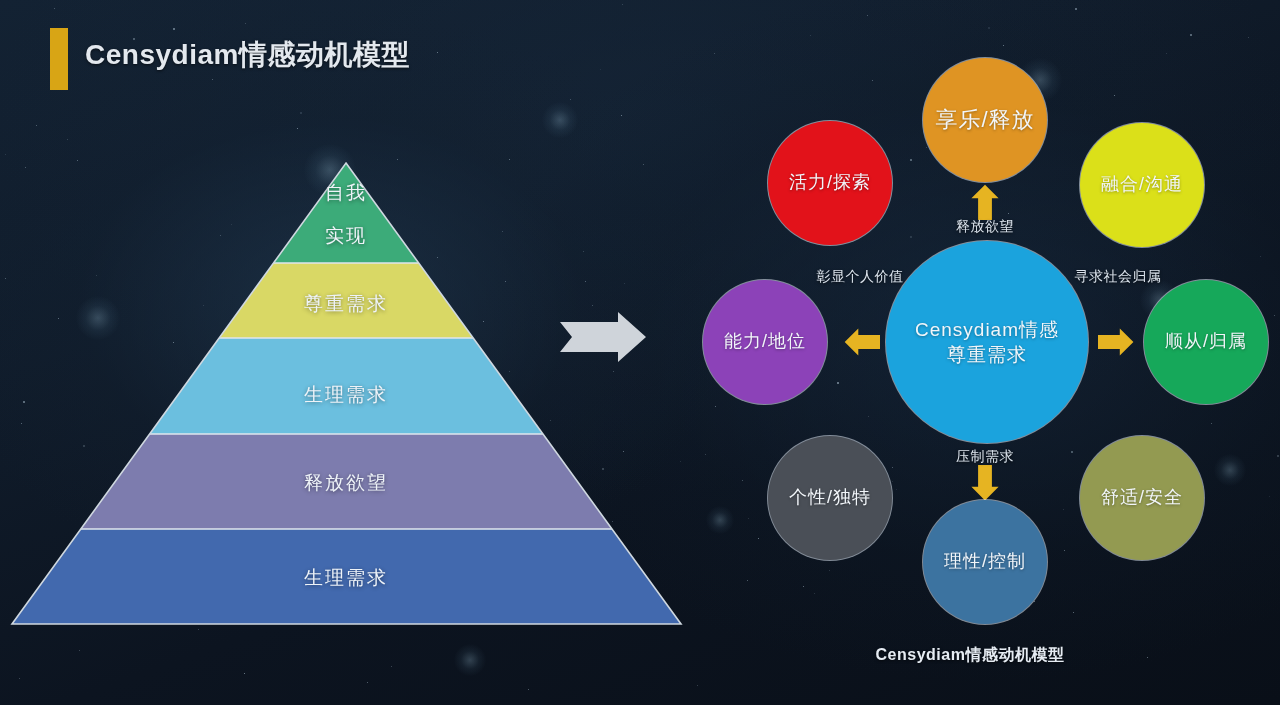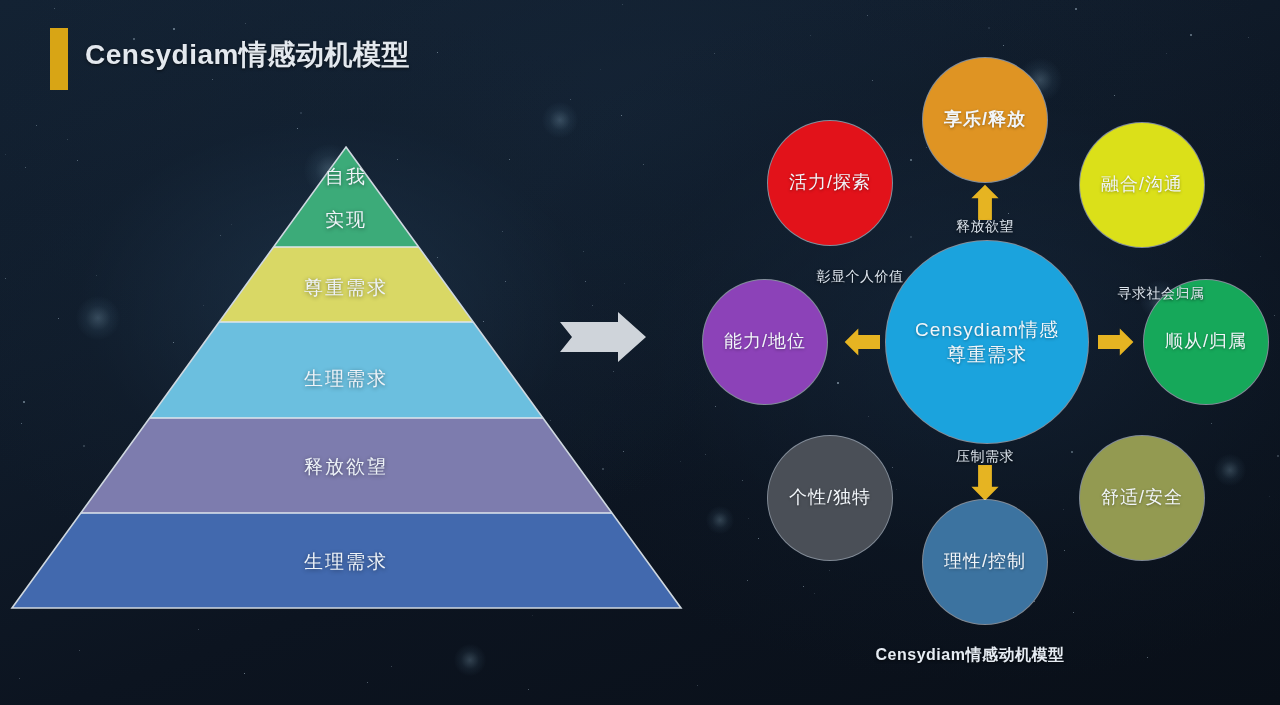--- a/index.html
+++ b/index.html
@@ -39,21 +39,21 @@
     white-space:nowrap;
   }
   #page-subtitle {
     position:absolute; left:460px; top:43px;
     font-size:20px; color:#c9d3de; letter-spacing:1px;
     text-shadow:0 1px 3px rgba(0,0,0,0.6);
     white-space:nowrap;
   }
 
   
-  #pyramid-wrap { position:absolute; left:0; top:0; width:700px; height:563px; }
+  #pyramid-wrap { position:absolute; left:0; top:16px; width:700px; height:563px; }
   .pyr-label {
     position:absolute; text-align:center;
     color:#eef3f8; font-size:19px; letter-spacing:2px;
     text-shadow:0 1px 4px rgba(0,0,0,0.45);
     pointer-events:none; white-space:nowrap;
     transform:translate(-50%,-50%);
   }
   #caption-left {
     position:absolute; left:0; top:645px; width:690px;
     text-align:center; color:#d8e0e8; font-size:16px; font-weight:bold;
@@ -296,21 +296,21 @@
         <polygon points="318.1,465.0 318.1,486.8 311.4,486.8 325.0,500.4 338.6,486.8 331.9,486.8 331.9,465.0" fill="#e6b422"></polygon>
       </svg>
     <div id="bubbles-host">
         <div class="bubble" style="height: 202px; width: 202px; left: 327px; top: 342px; background: rgb(27, 163, 221); font-size: 19px;">
           <span style="white-space: pre-line;">Censydiam情感
 尊重需求</span>
         </div>
         <div class="bubble" style="height: 124px; width: 124px; left: 170px; top: 183px; background: rgb(226, 18, 26); font-size: 18px;">
           <span>活力/探索</span>
         </div>
-        <div class="bubble" style="height: 124px; width: 124px; left: 325px; top: 120px; background: rgb(223, 148, 35); font-size: 18px; font-weight: bold;">
+        <div class="bubble" style="height: 124px; width: 124px; left: 325px; top: 120px; background: rgb(223, 148, 35); font-size: 22px;">
           <span>享乐/释放</span>
         </div>
         <div class="bubble" style="height: 124px; width: 124px; left: 482px; top: 185px; background: rgb(219, 224, 25); font-size: 18px;">
           <span>融合/沟通</span>
         </div>
         <div class="bubble" style="height: 124px; width: 124px; left: 105px; top: 342px; background: rgb(140, 66, 184); font-size: 18px;">
           <span>能力/地位</span>
         </div>
         <div class="bubble" style="height: 124px; width: 124px; left: 546px; top: 342px; background: rgb(22, 168, 90); font-size: 18px;">
           <span>顺从/归属</span>
@@ -321,19 +321,19 @@
         <div class="bubble" style="height: 124px; width: 124px; left: 325px; top: 562px; background: rgb(60, 115, 160); font-size: 18px;">
           <span>理性/控制</span>
         </div>
         <div class="bubble" style="height: 124px; width: 124px; left: 482px; top: 498px; background: rgb(147, 154, 81); font-size: 18px;">
           <span>舒适/安全</span>
         </div>
       </div>
     <div id="bublabels-host">
         <div class="bub-label" style="left: 325px; top: 227px;">释放欲望</div>
         <div class="bub-label" style="left: 200px; top: 277px;">彰显个人价值</div>
-        <div class="bub-label" style="left: 458px; top: 294px; margin-left: 43px;">寻求社会归属</div>
+        <div class="bub-label" style="left: 458px; top: 277px;">寻求社会归属</div>
         <div class="bub-label" style="left: 325px; top: 457px;">压制需求</div>
       </div>
   </div>
   <div id="caption-right">Censydiam情感动机模型</div>
 
 </div>
 
 </body></html>

